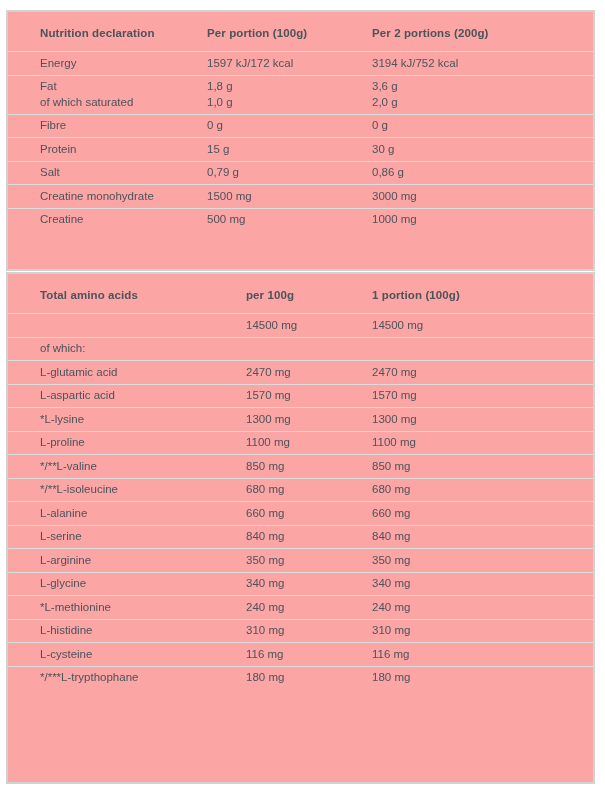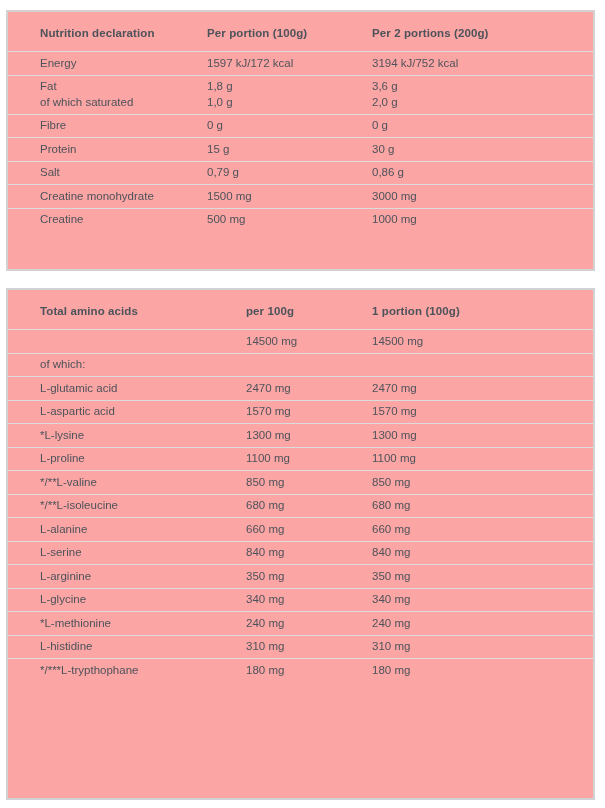--- a/index.html
+++ b/index.html
@@ -17,21 +17,21 @@
   .panel {
     position: absolute;
     left: 6px;
     width: 589px;
     background: #fca5a5;
     border: 2px solid #d2d2d2;
     box-sizing: border-box;
     overflow: hidden;
   }
   #nutrition-panel { top: 10px;  height: 261px; }
-  #amino-panel     { top: 288px; height: 512px; }
+  #amino-panel     { top: 272px; height: 512px; }
 
   table.data-table {
     width: 100%;
     border-collapse: collapse;
     table-layout: fixed;
     color: #4d535a;
     font-size: 11.5px;
   }
   table.data-table th {
     text-align: left;
@@ -328,20 +328,31 @@
           </td>
           <td>
             <div class="cell-line">310 mg</div>
           </td>
           <td>
             <div class="cell-line">310 mg</div>
           </td>
         </tr>
         <tr>
           <td>
+            <div class="cell-line">L-cysteine</div>
+          </td>
+          <td>
+            <div class="cell-line">116 mg</div>
+          </td>
+          <td>
+            <div class="cell-line">116 mg</div>
+          </td>
+        </tr>
+        <tr>
+          <td>
             <div class="cell-line">*/***L-trypthophane</div>
           </td>
           <td>
             <div class="cell-line">180 mg</div>
           </td>
           <td>
             <div class="cell-line">180 mg</div>
           </td>
         </tr>
       </tbody>

